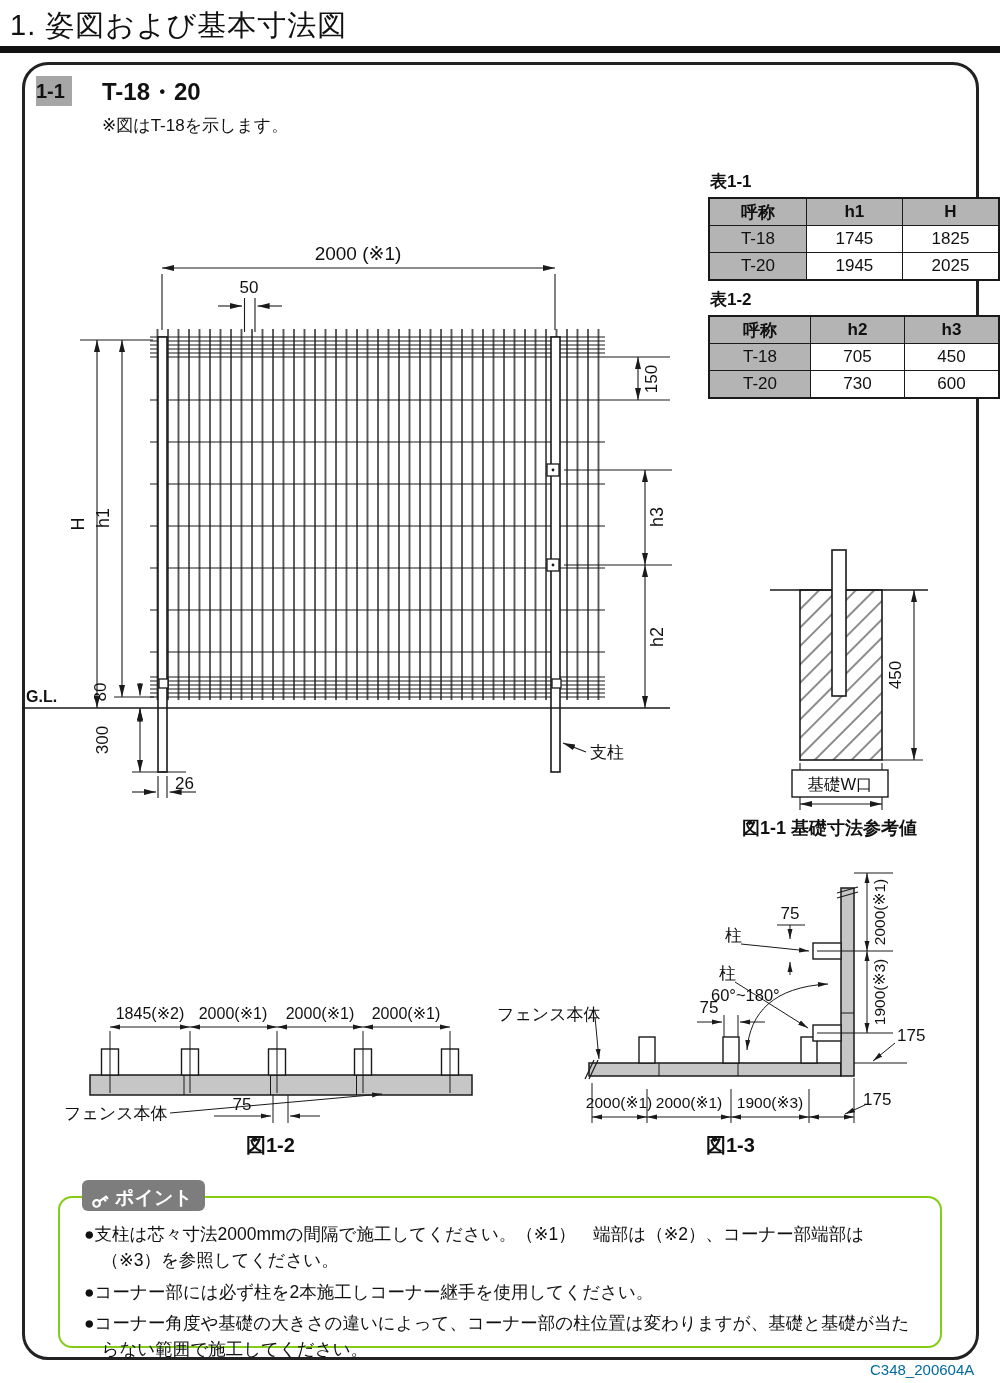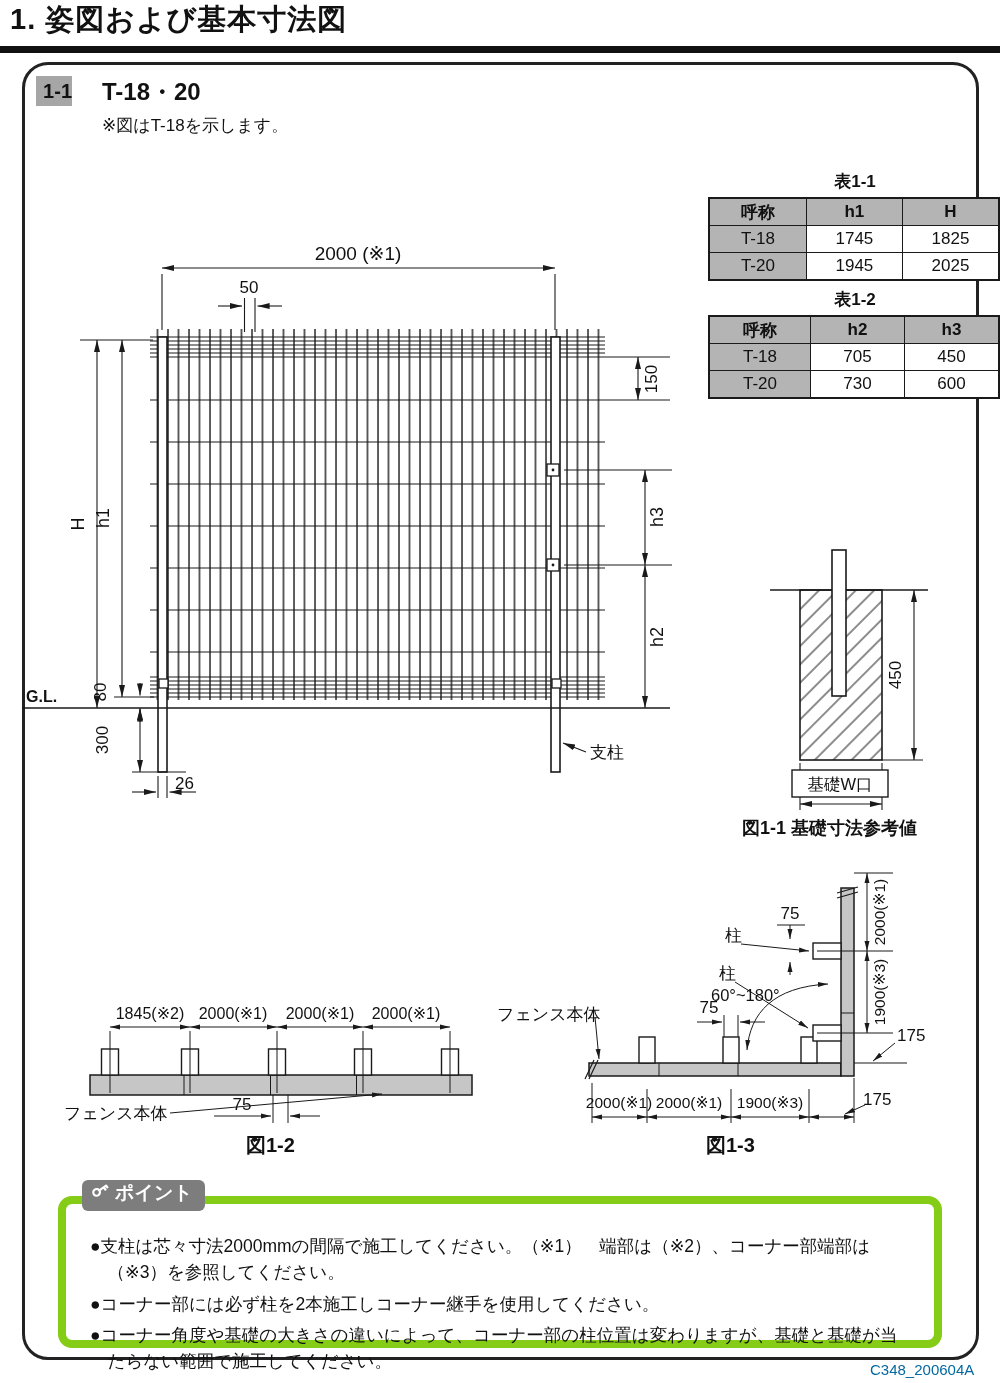--- a/index.html
+++ b/index.html
@@ -1,43 +1,43 @@
 <!DOCTYPE html>
 <html><head>
 <meta charset="utf-8">
 <style>
   html,body{margin:0;padding:0;background:#fff;}
   .page{position:relative;width:1000px;height:1383px;background:#fff;overflow:hidden;
         font-family:"Liberation Sans","DejaVu Sans",sans-serif;color:#111;}
   .abs{position:absolute;}
-  .page-title{left:10px;top:0;font-size:29px;font-weight:bold;letter-spacing:1px;}
+  .page-title{left:10px;top:6px;font-size:29px;font-weight:normal;letter-spacing:1px;}
   .title-bar{left:0;top:46px;width:1000px;height:7px;background:#111;}
   .main-box{left:22px;top:62px;width:951px;height:1292px;border:3px solid #222;border-radius:26px;}
   .sec-badge{left:36px;top:76px;width:36px;height:30px;background:#a6a6a6;color:#111;
-             font-size:20px;font-weight:bold;text-align:right;line-height:30px;}
+             font-size:20px;font-weight:bold;text-align:left;line-height:30px;}
   .sec-title{left:102px;top:76px;font-size:24px;font-weight:bold;}
   .sec-note{left:102px;top:114px;font-size:17px;}
   
   .tblwrap{position:absolute;left:708px;}
-  .tbl-cap{font-size:17px;font-weight:bold;margin:0 0 4px 2px;text-align:center;}
+  .tbl-cap{font-size:17px;font-weight:bold;margin:0 0 4px 2px;}
   table{border-collapse:collapse;border:2.5px solid #1a1a1a;background:#fff;}
   th,td{border:1.5px solid #1a1a1a;height:26px;text-align:center;vertical-align:middle;
         font-size:17px;padding:0 20px;}
   th{background:#b4b4b4;font-weight:bold;}
   td.rowhead{background:#b4b4b4;font-weight:normal;}
   .c0{width:90px}.c1{width:71px}.c2{width:71px}.cw{width:146px}
   td{font-weight:normal;}
   .fig-cap{font-size:20px;font-weight:bold;}
   svg text{fill:#111;font-family:"Liberation Sans","DejaVu Sans",sans-serif;}
   
-  .point-box{left:58px;top:1196px;width:884px;height:152px;border:8px solid #84cc16;border-radius:14px;box-sizing:border-box;
-             padding:28px 20px 8px 24px;}
+  .point-box{left:58px;top:1196px;width:884px;height:152px;border:2px solid #84cc16;border-radius:14px;box-sizing:border-box;
+             padding:22px 20px 8px 24px;}
   .point-box p{margin:1px 0 5px 0;font-size:17.5px;line-height:1.5;padding-left:1em;text-indent:-1em;}
   .point-badge{left:82px;top:1180px;height:31px;background:#7d7d7d;border-radius:6px;color:#fff;
-               font-size:19px;font-weight:bold;display:flex;align-items:flex-start;gap:5px;padding:0 12px 0 8px;}
+               font-size:19px;font-weight:bold;display:flex;align-items:flex-end;gap:5px;padding:0 12px 0 8px;}
   .footer-code{left:870px;top:1361px;font-size:15px;color:#0369a1;}
 </style>
 </head>
 <body>
 
 <div class="page">
 
   <div class="abs page-title">1. 姿図および基本寸法図</div>
   <div class="abs title-bar"></div>
 

